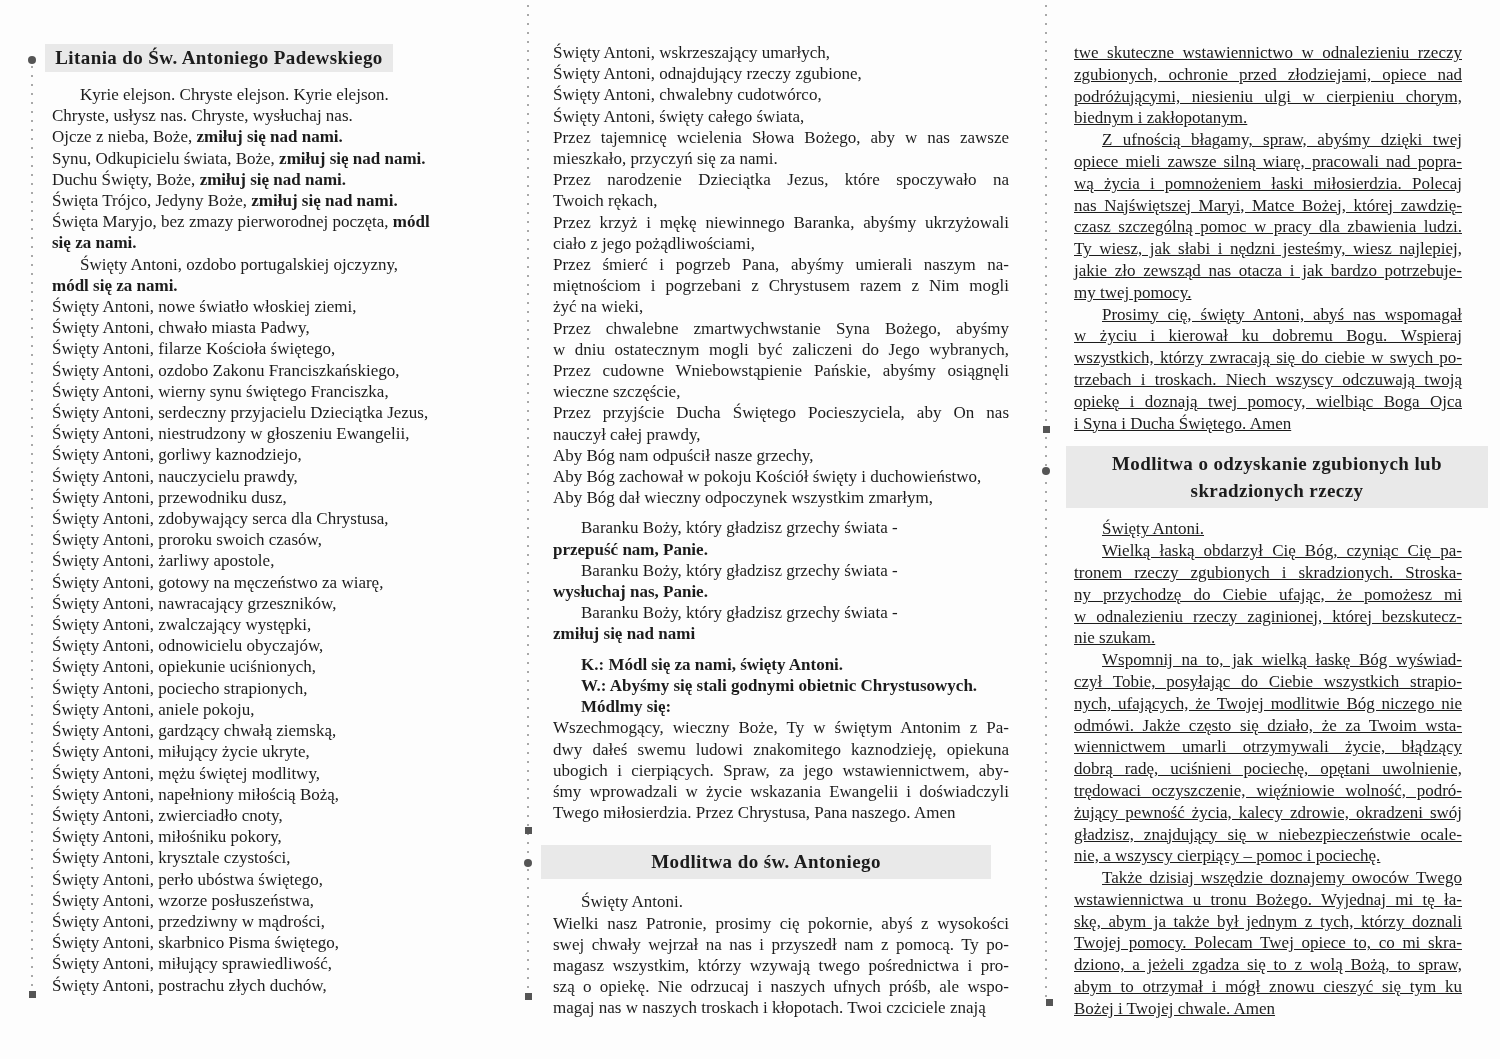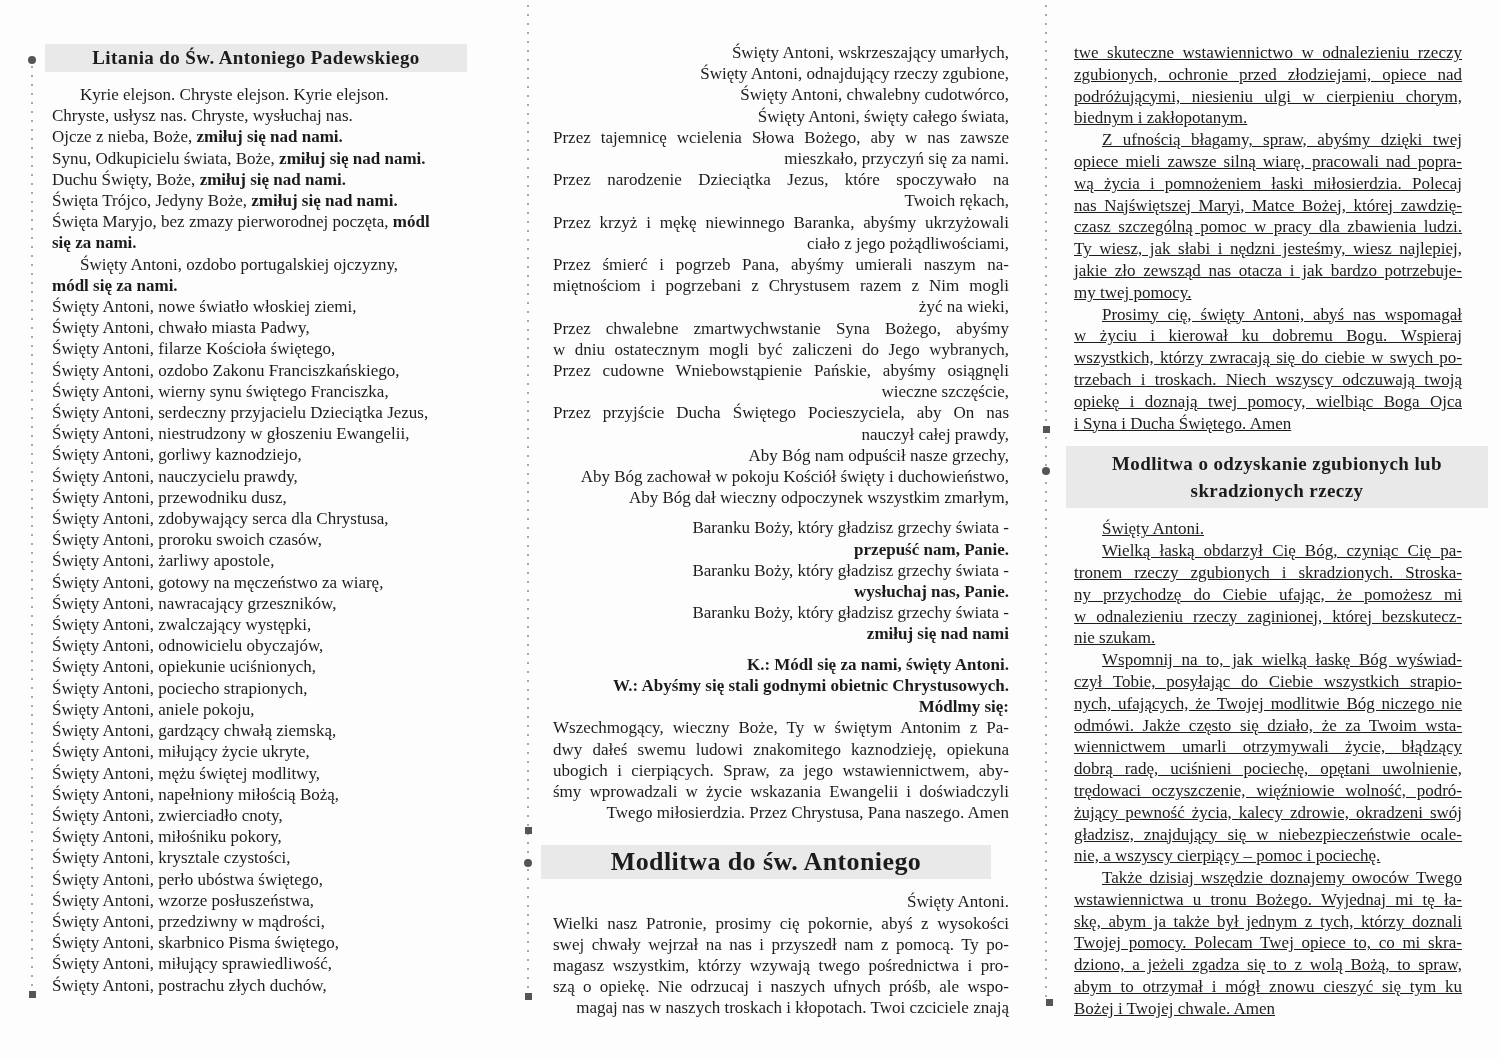--- a/index.html
+++ b/index.html
@@ -38,29 +38,29 @@
   .col1{left:45px;top:44px;width:455px;}
   .col2{left:553px;top:42px;width:456px;}
   .col3{left:1074px;top:42px;width:388px;}
 
   .heading-band{
     background:var(--heading-band);
     font-weight:bold;
     text-align:center;
     letter-spacing:.4px;
   }
-  .col1 .heading-band{width:422px;height:28px;line-height:28px;font-size:19px;}
+  .col1 .heading-band{width:348px;height:28px;line-height:28px;font-size:19px;}
   .col1 .lines{margin-left:7px;margin-top:12px;width:448px;}
-  .col2 .heading-band{width:450px;margin-left:-12px;margin-top:22px;margin-bottom:12px;padding:4px 0;font-size:26px;line-height:26px;}
+  .col2 .heading-band{width:450px;margin-left:-12px;margin-top:22px;margin-bottom:12px;padding:4px 0;font-size:19px;line-height:26px;}
   .col3 .heading-band{width:398px;margin-left:-8px;margin-top:12px;margin-bottom:10px;padding:4px 12px;font-size:19px;line-height:27px;}
 
   .lines{font-size:17px;}
   .col1 .lines .line{line-height:21.2px;}
   .col2 .lines{width:456px;}
-  .col2 .lines .line{line-height:21.2px;text-align:right;}
+  .col2 .lines .line{line-height:21.2px;}
   .col3 .lines{width:388px;text-decoration:underline;}
   .col3 .lines .line{line-height:21.8px;}
 
   .line{white-space:normal;text-align:left;}
   .line.indent{text-indent:28px;}
   .line.stretch{text-align:justify;text-align-last:justify;}
   .bold{font-weight:bold;}
 </style>
 </head>
 <body>

